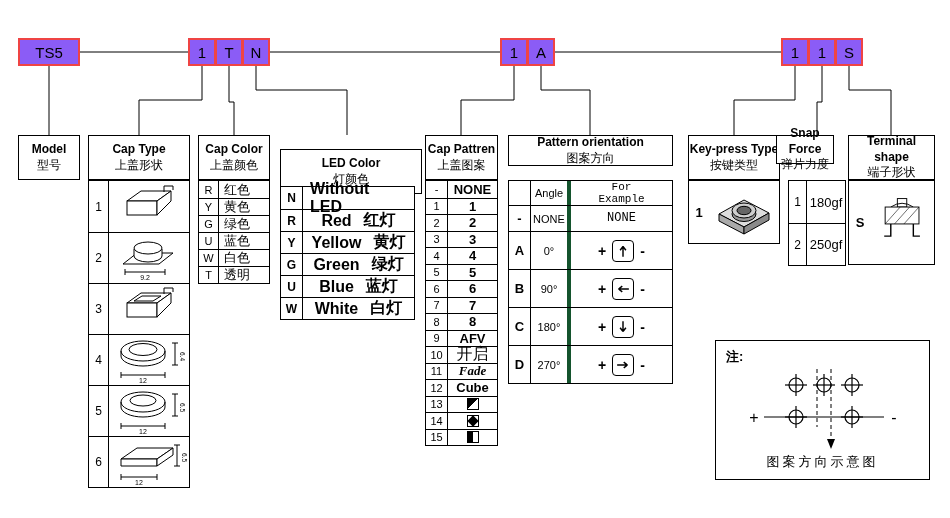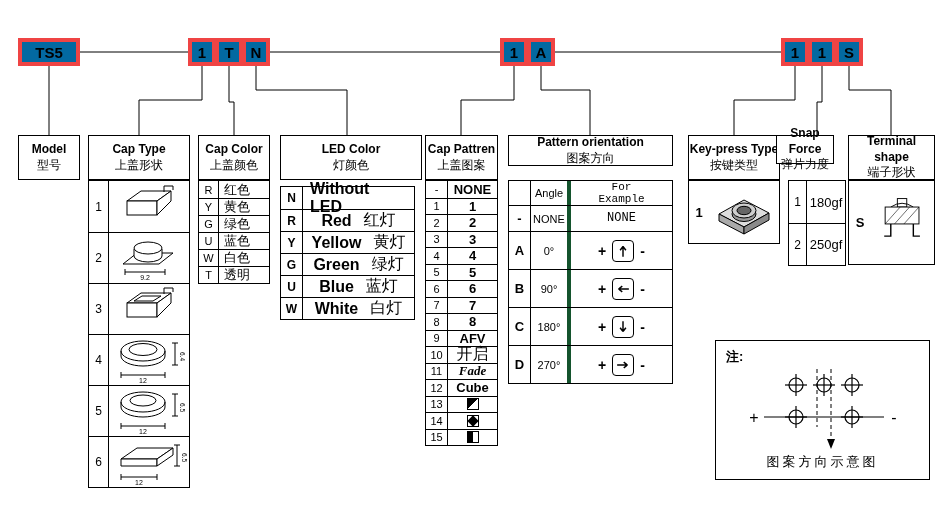--- a/index.html
+++ b/index.html
@@ -1,21 +1,21 @@
 <!DOCTYPE html>
 <html><head>
 <meta charset="utf-8">
 <style>
   * { box-sizing: border-box; margin: 0; padding: 0; }
   html,body { background:#fff; }
   body { font-family:"Liberation Sans", sans-serif; color:#000; }
   .stage { position:relative; width:950px; height:518px; background:#fff; overflow:hidden; }
   .connectors { position:absolute; left:0; top:0; z-index:0; }
-  .box { position:absolute; border:4px solid #ef4444; background:#0369a1; display:flex; align-items:center;
-         justify-content:center; font-size:15px; font-weight:bold; z-index:2; }
+  .box { position:absolute; border:2px solid #ef4444; background:#8b5cf6; display:flex; align-items:center;
+         justify-content:center; font-size:15px; font-weight:normal; z-index:2; }
   .hdr { position:absolute; border:1px solid #000; background:#fff; display:flex; flex-direction:column;
          align-items:center; justify-content:center; text-align:center; line-height:1.3; z-index:2; }
   .hdr .en { font-size:12px; font-weight:bold; }
   .hdr .zh { font-size:12px; }
   .tbl { position:absolute; border:1px solid #000; background:#fff; z-index:2; }
   .trow { display:flex; border-top:1px solid #000; align-items:stretch; }
   .trow.first { border-top:none; }
   .ccell { border-right:1px solid #000; display:flex; align-items:center; justify-content:center; flex:none; }
   .vcell { flex:1; display:flex; align-items:center; justify-content:center; }
   
@@ -23,21 +23,21 @@
   .ct-num { width:20px; font-size:12px; }
   .ct-ill { flex:1; display:flex; align-items:center; justify-content:center; }
   
   .cc-row { height:17px; }
   .cc-code { width:20px; font-size:11px; }
   .cc-label { justify-content:flex-start; padding-left:5px; font-size:13px; }
   
   .led-row { height:22px; }
   .led-code { width:22px; font-size:12px; font-weight:bold; }
   .led-label { justify-content:center; padding:0 7px; gap:12px; font-size:16px; font-weight:bold; }
-  .led-label .zh { font-weight:normal; }
+  .led-label .zh { font-weight:bold; }
   
   .cp-row { height:16.5px; }
   .cp-code { width:22px; font-size:11px; }
   .cp-val { font-size:13px; font-weight:bold; }
   .cp-val.plain { font-weight:normal; font-size:16px; }
   .cp-val.fade { font-family:"Liberation Serif", serif; font-style:italic; }
   .icon-sq { width:12px; height:12px; border:1px solid #000; display:flex; align-items:center; justify-content:center; }
   .icon-diag { background:linear-gradient(135deg,#000 50%,#fff 50%); }
   .icon-bar  { background:linear-gradient(to right,#000 55%,#fff 55%); }
   .icon-diamond-inner { width:8px; height:8px; background:#000; transform:rotate(45deg); }
@@ -106,21 +106,21 @@
     <div class="zh">型号</div>
   </div>
   <div class="hdr" style="left:88px;top:135px;width:102px;height:45px">
     <div class="en">Cap Type</div>
     <div class="zh">上盖形状</div>
   </div>
   <div class="hdr" style="left:198px;top:135px;width:72px;height:45px">
     <div class="en">Cap Color</div>
     <div class="zh">上盖颜色</div>
   </div>
-  <div class="hdr" style="left:280px;top:135px;width:142px;height:45px">
+  <div class="hdr" style="left:280px;top:149px;width:142px;height:45px">
     <div class="en">LED Color</div>
     <div class="zh">灯颜色</div>
   </div>
   <div class="hdr" style="left:425px;top:135px;width:73px;height:45px">
     <div class="en">Cap Pattren</div>
     <div class="zh">上盖图案</div>
   </div>
   <div class="hdr" style="left:508px;top:135px;width:165px;height:31px">
     <div class="en">Pattern orientation</div>
     <div class="zh">图案方向</div>

